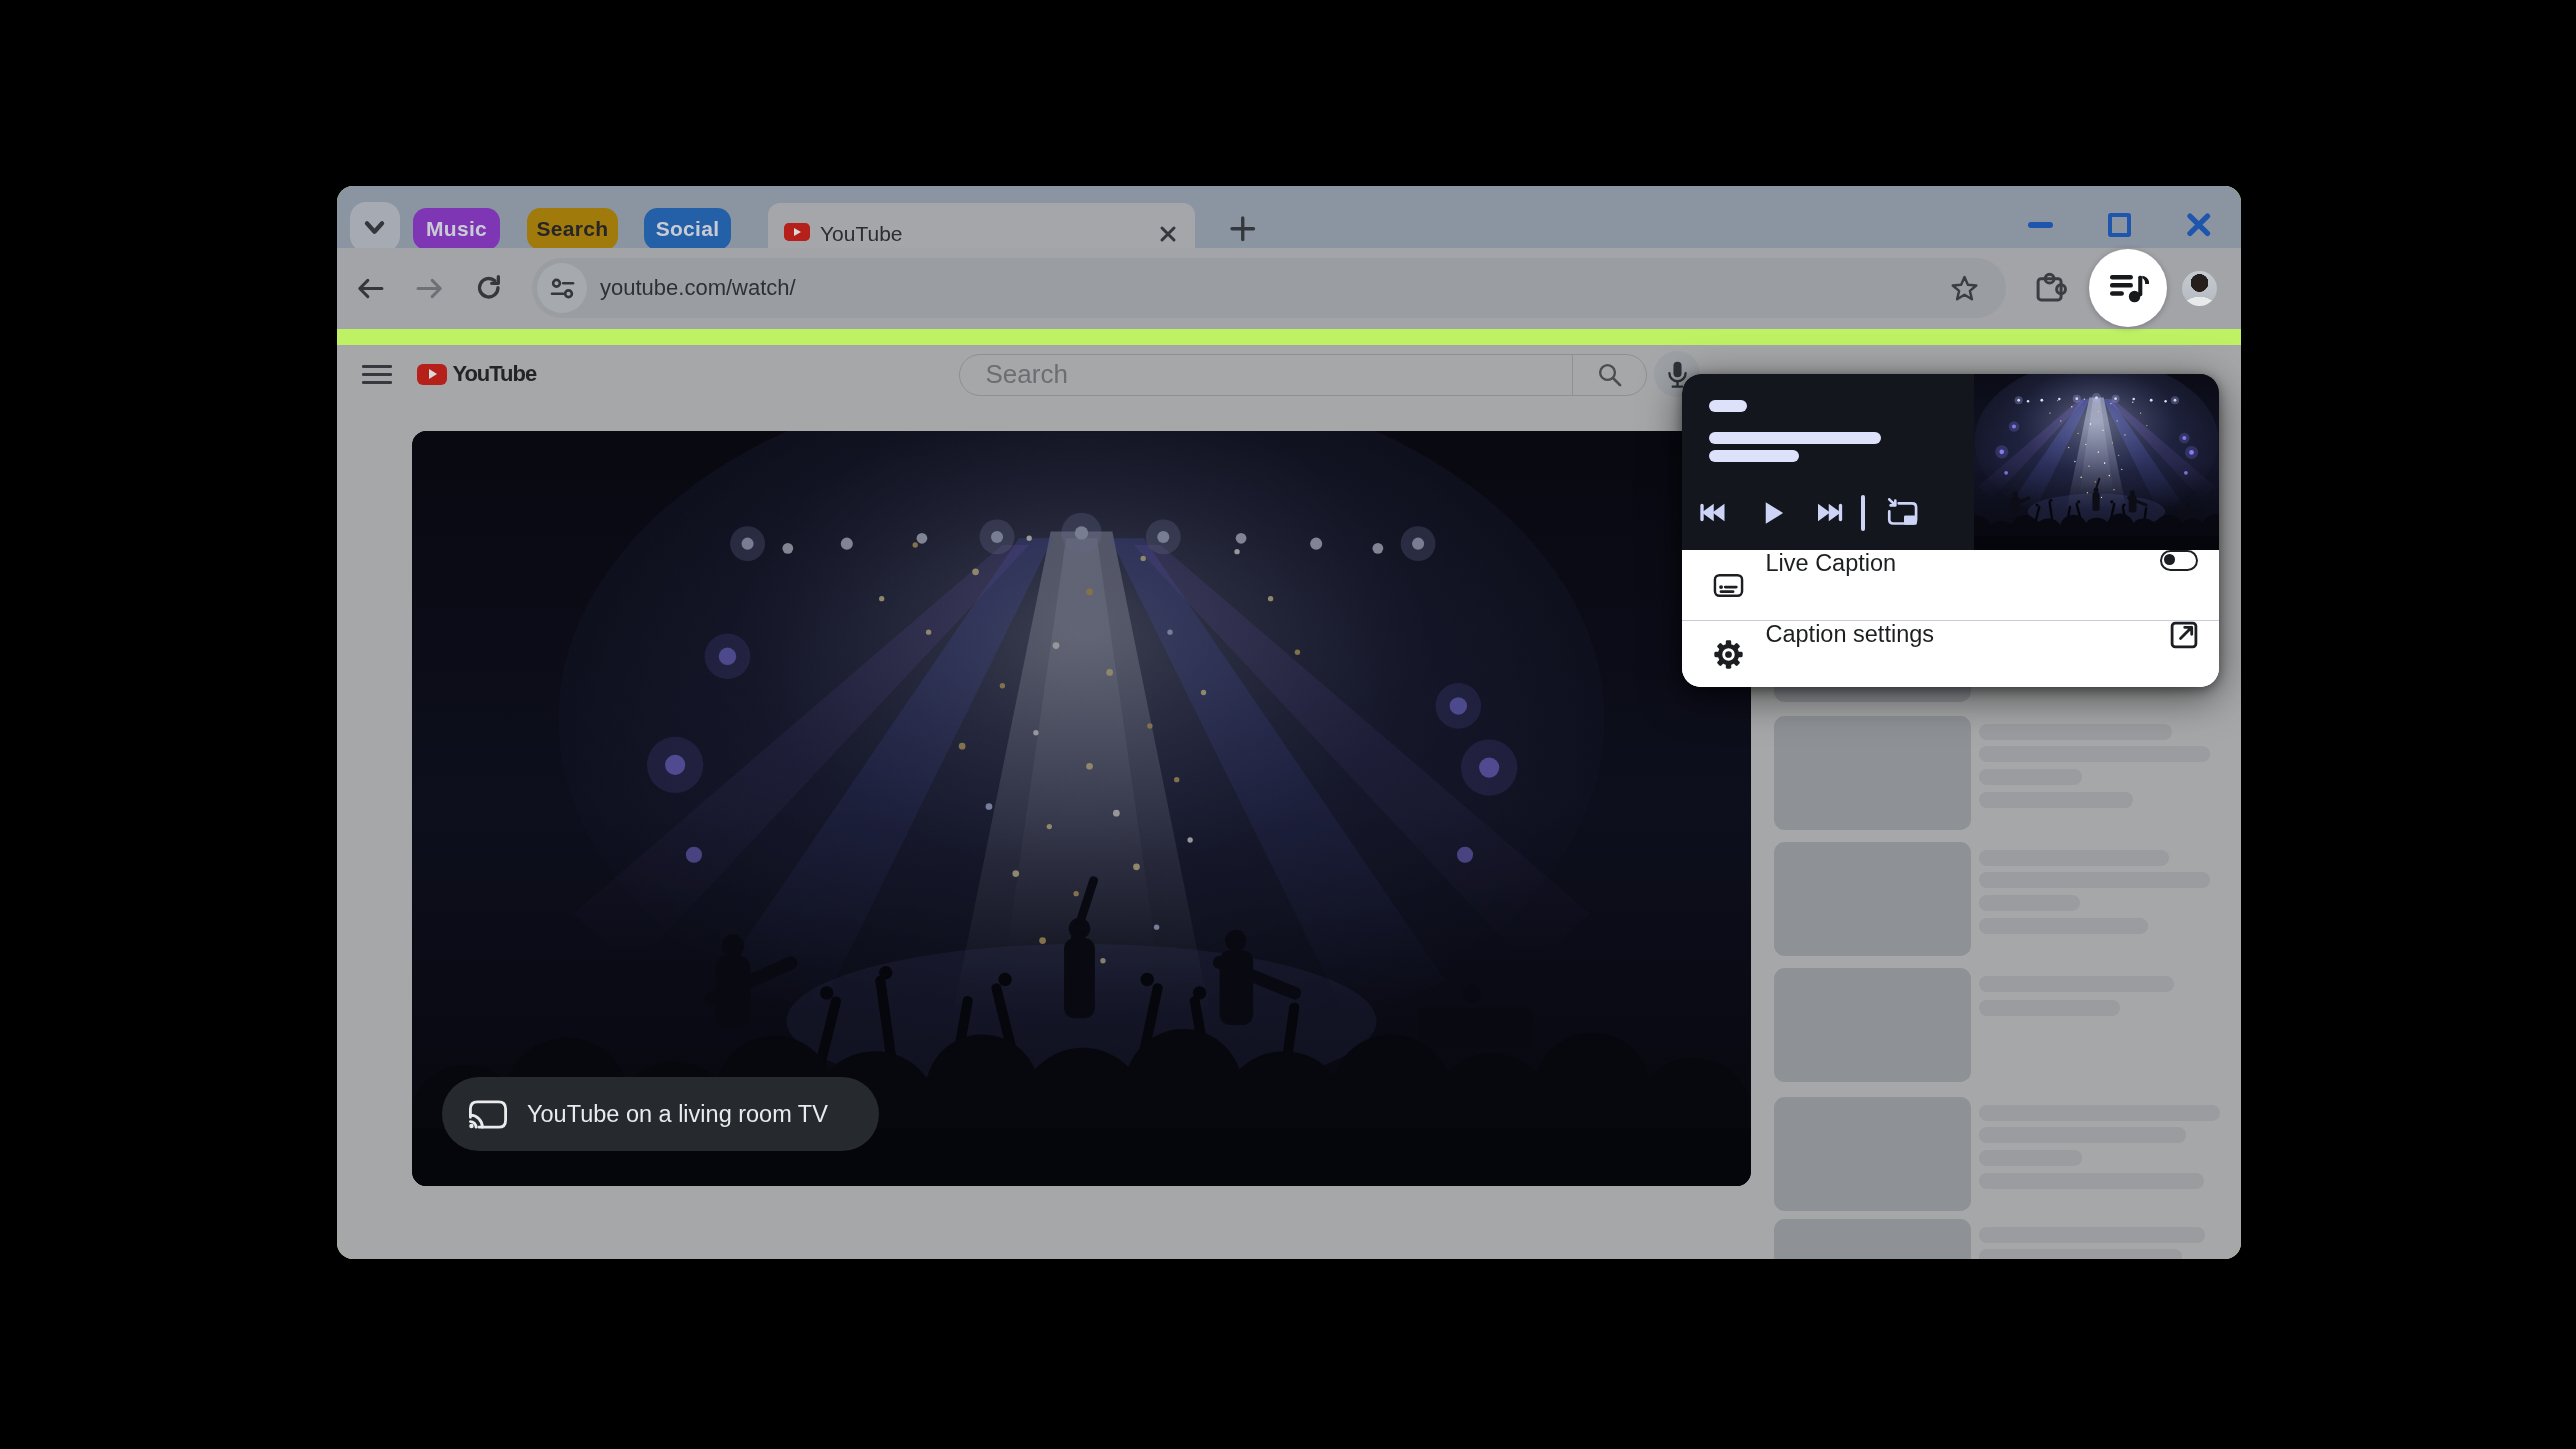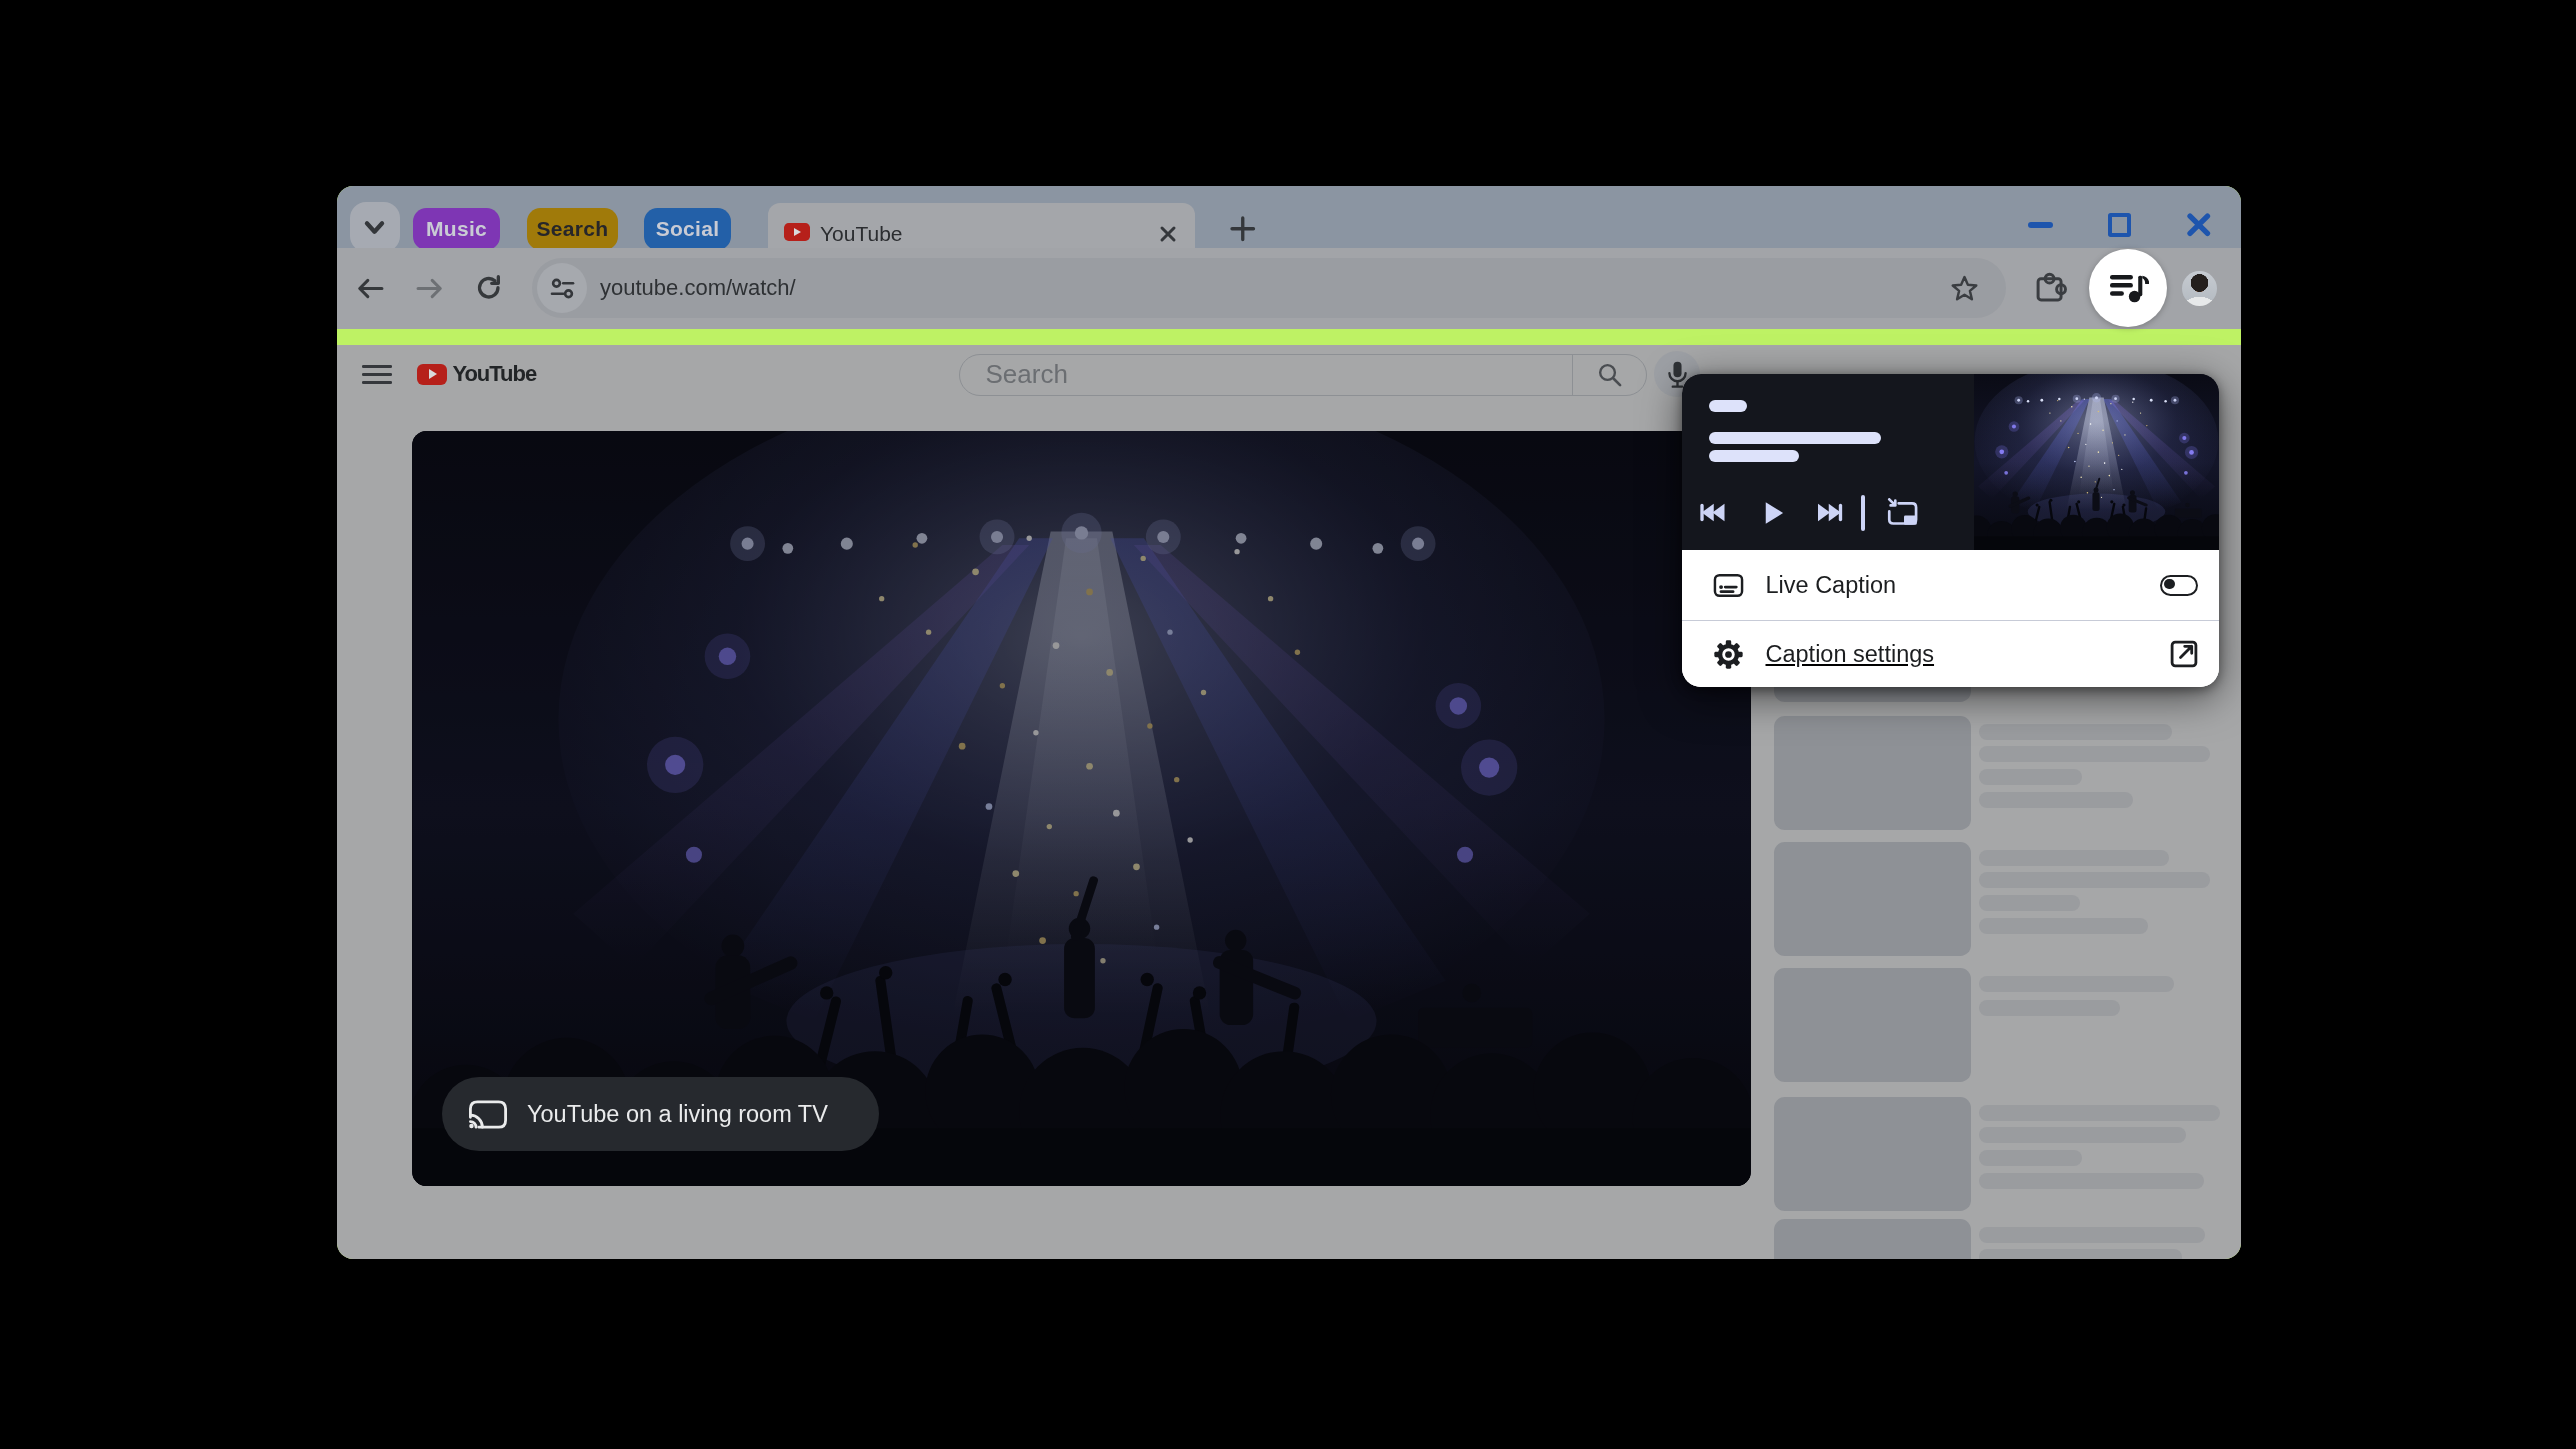--- a/index.html
+++ b/index.html
@@ -104,21 +104,21 @@
     box-shadow:0 9.4px 40px rgba(0,0,0,.55), 0 2.7px 10.7px rgba(0,0,0,.4); }
   .mp-panel { position:absolute; left:0; top:0; width:100%; height:176px; background:#14161d; }
   .mp-art { position:absolute; left:292px; top:0; width:245px; height:176px; overflow:hidden; }
   .mp-art svg { width:100%; height:100%; }
   .mp-bar { position:absolute; background:#dde2fa; border-radius:6.7px; height:12px; }
   .mp-controls { position:absolute; left:0; top:113px; width:292px; height:51px;
     display:flex; align-items:center; }
   .mp-ctl { width:55px; height:51px; display:flex; align-items:center; justify-content:center; }
   .mp-div { width:3.4px; height:36px; background:#cdd4f6; border-radius:2px; margin:0 9.4px 0 5.4px; }
   .mp-row { position:absolute; left:0; width:100%; height:70px; background:#fff;
-    display:flex; align-items:center; }
+    display:flex; }
   .mp-row-icon { width:31px; margin-left:31px; display:flex; align-items:center; justify-content:center; }
   .mp-row-label { margin-left:21.5px; font-size:23.5px; color:#1c1e20; }
   .mp-row-end { position:absolute; right:21.5px; display:flex; align-items:center; }
   .mp-sep { position:absolute; left:0; top:246px; width:100%; height:1.3px; background:#c7cbd7; }
   .toggle-off { width:38px; height:21px; border:2.7px solid #1c1e21; border-radius:10.7px; position:relative; }
   .toggle-off .knob { position:absolute; left:2.7px; top:2.3px; width:10.7px; height:10.7px;
     border-radius:50%; background:#1c1e21; }
 </style>
 </head>
 <body>
@@ -534,21 +534,21 @@
       <div class="mp-row-label">Live Caption</div>
       <div class="mp-row-end">
         <div class="toggle-off">
           <div class="knob"></div>
         </div>
       </div>
     </div>
 
     <div class="mp-sep"></div>
 
-    <div class="mp-row" style="top:247px;height:66px;text-decoration:underline;">
+    <div class="mp-row" style="top:247px;height:66px;">
       <div class="mp-row-icon">
         <svg width="31" height="31" viewBox="0 0 46 46">
           <g fill="#1c1e21">
             <g id="teeth">
                 <rect x="-4" y="-21" width="8" height="9" rx="2" transform="translate(23 23) rotate(0)"></rect>
                 <rect x="-4" y="-21" width="8" height="9" rx="2" transform="translate(23 23) rotate(45)"></rect>
                 <rect x="-4" y="-21" width="8" height="9" rx="2" transform="translate(23 23) rotate(90)"></rect>
                 <rect x="-4" y="-21" width="8" height="9" rx="2" transform="translate(23 23) rotate(135)"></rect>
                 <rect x="-4" y="-21" width="8" height="9" rx="2" transform="translate(23 23) rotate(180)"></rect>
                 <rect x="-4" y="-21" width="8" height="9" rx="2" transform="translate(23 23) rotate(225)"></rect>

